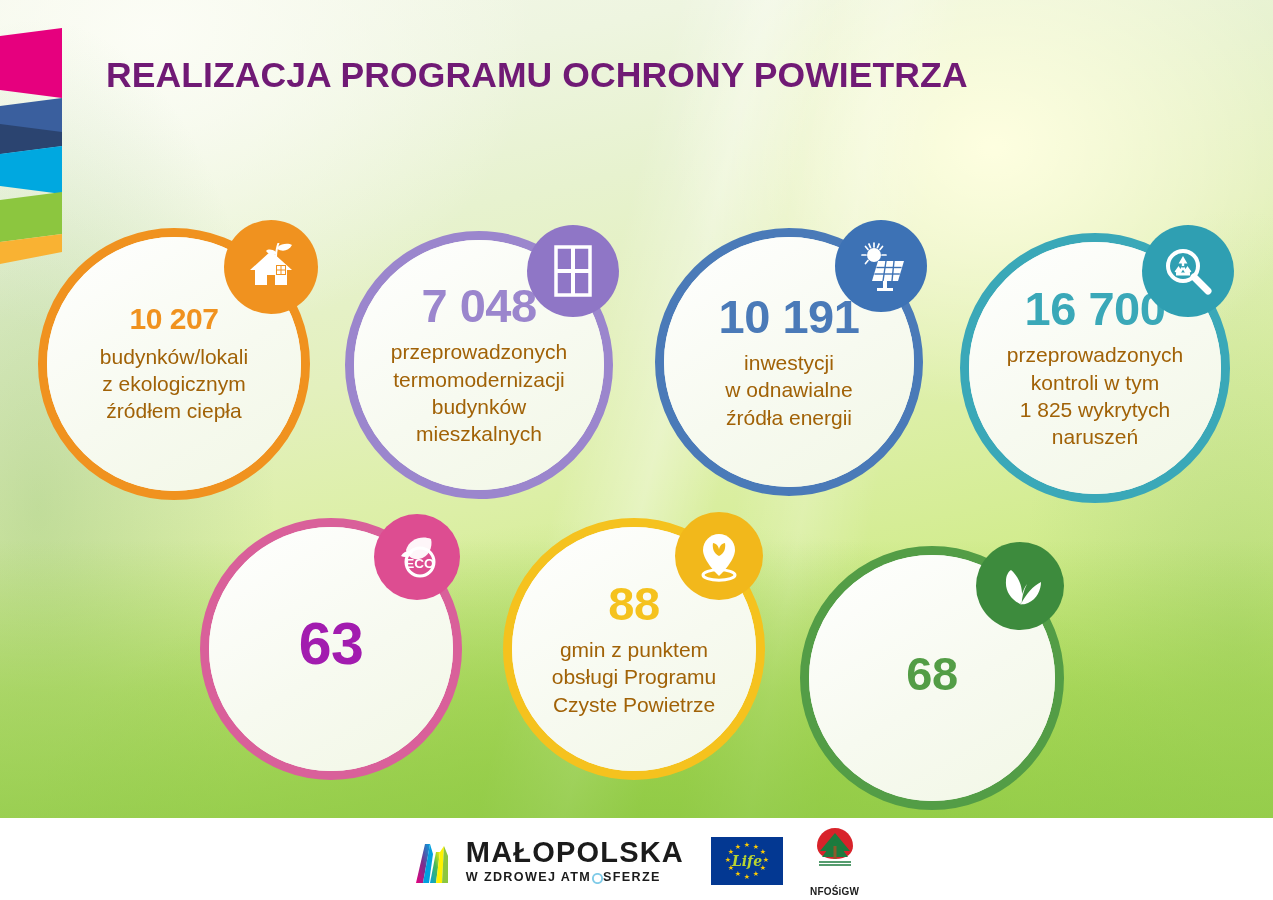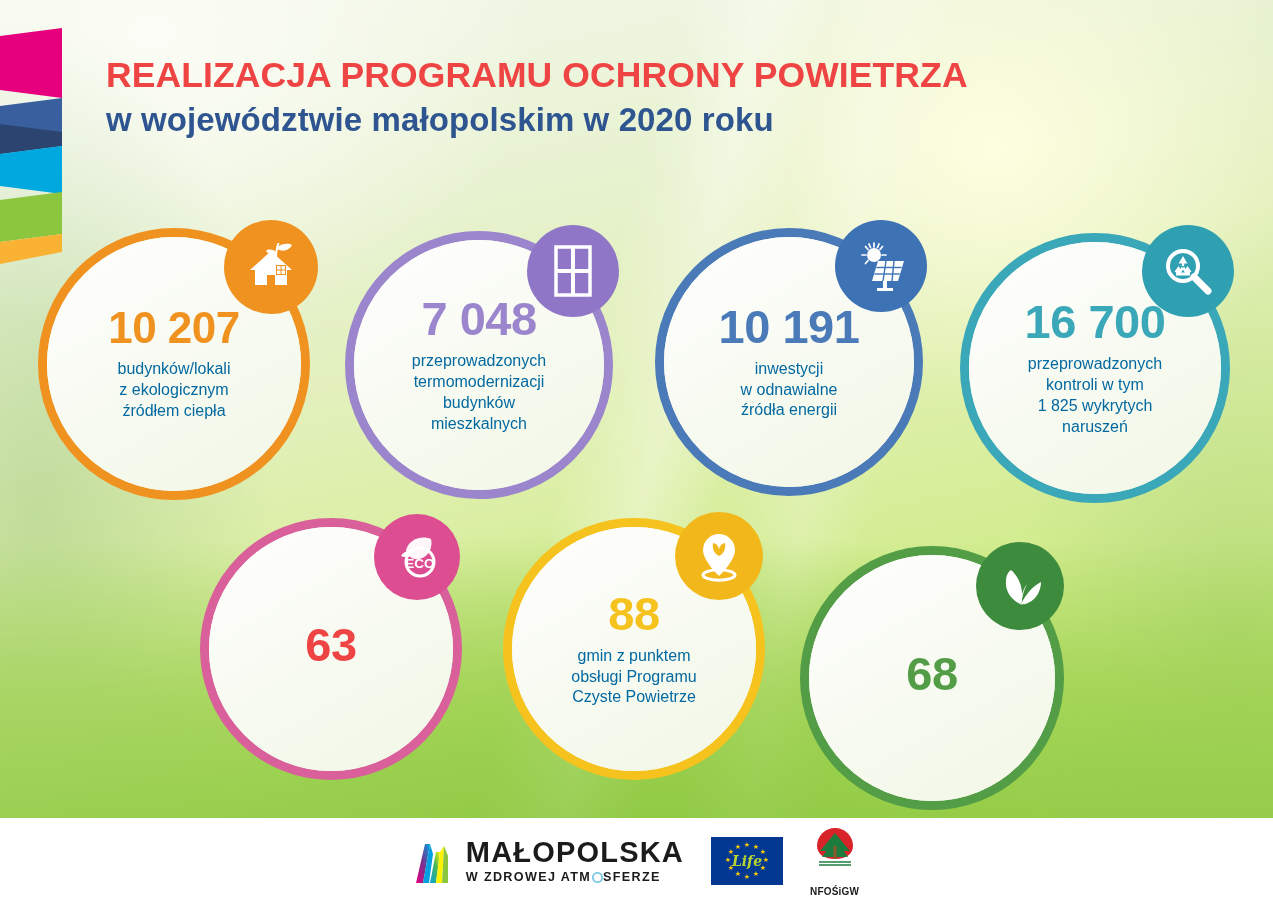--- a/index.html
+++ b/index.html
@@ -32,21 +32,21 @@
     background:linear-gradient(180deg, rgba(150,205,70,0) 0%, rgba(146,203,68,.55) 55%, rgba(140,200,66,.75) 100%);
   }
   .footer-band{position:absolute;left:0;top:818px;width:1273px;height:82px;background:#ffffff;}
 
   
   .ribbon{position:absolute;left:0;top:28px;width:86px;height:240px;}
 
   
   .header{position:absolute;left:106px;top:56px;width:1050px;}
   .title-1{
-    font-size:35.5px;font-weight:bold;color:#ef4444;letter-spacing:.1px;
+    font-size:35.5px;font-weight:bold;color:#701a75;letter-spacing:.1px;
     line-height:1.08;white-space:nowrap;
   }
   .title-2{
     font-size:33px;font-weight:bold;color:#2e5590;letter-spacing:.1px;
     line-height:1.12;margin-top:8px;white-space:nowrap;
   }
 
   
   .bubble{position:absolute;}
   .disc{
@@ -56,35 +56,35 @@
   .disc-inner{
     position:absolute;border-radius:50%;
     background:linear-gradient(150deg,#ffffff 0%,#f7faf0 55%,#f2f7e6 100%);
   }
   .content{
     position:absolute;left:0;top:0;right:0;bottom:0;
     display:flex;flex-direction:column;align-items:center;justify-content:center;
     text-align:center;padding:0 16px;box-sizing:border-box;
   }
   .num{font-weight:bold;line-height:1;margin-bottom:9px;letter-spacing:-.5px;}
-  .cap{font-size:16px;line-height:1.30;color:#0369a1;}
+  .cap{font-size:21px;line-height:1.30;color:#a16207;}
   .badge{
     position:absolute;border-radius:50%;
     display:flex;align-items:center;justify-content:center;
   }
   .badge svg{display:block;}
 
   
   .logos{position:absolute;left:0;top:830px;width:1273px;height:62px;
     display:flex;align-items:center;justify-content:center;gap:27px;}
   .malo{display:flex;align-items:flex-end;gap:10px;}
   .malo-text{display:flex;flex-direction:column;line-height:1;}
   .malo-main{font-size:29px;font-weight:bold;color:#1b1b1b;letter-spacing:1.2px;}
   .malo-sub{font-size:12.6px;font-weight:bold;color:#1b1b1b;letter-spacing:1.35px;
-            margin-top:4px;display:flex;align-items:center;}
+            margin-top:4px;display:flex;align-items:flex-end;}
   .eu-logo{width:72px;height:48px;background:#033892;position:relative;}
   .nfos{display:flex;flex-direction:column;align-items:center;}
   .nfos-label{font-size:10px;font-weight:bold;color:#1b1b1b;letter-spacing:.2px;margin-top:16px;}
 </style>
 </head>
 <body>
 
 <div id="page">
 
   <div class="bg"></div>
@@ -98,28 +98,27 @@
       <polygon points="0,78 62,70 62,118 0,126" fill="#3a5f9e"></polygon>
       <polygon points="0,96 62,104 62,118 0,126" fill="#2b4470"></polygon>
       <polygon points="0,126 62,118 62,166 0,158" fill="#00a8e0"></polygon>
       <polygon points="0,172 62,164 62,206 0,214" fill="#8cc63f"></polygon>
       <polygon points="0,214 62,206 62,224 0,236" fill="#f9b233"></polygon>
     </svg>
   </div>
 
   <div class="header">
     <div class="title-1">REALIZACJA PROGRAMU OCHRONY POWIETRZA</div>
-    <div class="title-2">w województwie małopolskim w 2020 roku</div>
   </div>
 
   <div class="bubble" style="left:38px;top:228px;width:272px;height:272px;">
     <div class="disc" style="width:272px;height:272px;border:9px solid #f0921f;"></div>
     <div class="disc-inner" style="left:9px;top:9px;width:254px;height:254px;"></div>
     <div class="content">
-      <div class="num" style="color:#f0921f;font-size:44px;">10 207</div>
+      <div class="num" style="color:#f0921f;font-size:30px;">10 207</div>
       <div class="cap">
         <div>budynków/lokali</div>
         <div>z ekologicznym</div>
         <div>źródłem ciepła</div>
       </div>
     </div>
     <div class="badge" style="left:186px;top:-8px;width:94px;height:94px;background:#f0921f;">
       <svg width="58" height="58" viewBox="0 0 58 58">
         <g fill="#ffffff">
           <path d="M29 13 L50 32 L45 32 L45 47 L33 47 L33 37 L25 37 L25 47 L13 47 L13 32 L8 32 Z"></path>
@@ -221,21 +220,21 @@
           <path d="M17 30.5 L31 30.5 L31 33.5 L17 33.5 Z"></path>
         </g>
       </svg>
     </div>
   </div>
 
   <div class="bubble" style="left:200px;top:518px;width:262px;height:262px;">
     <div class="disc" style="width:262px;height:262px;border:9px solid #d9609a;"></div>
     <div class="disc-inner" style="left:9px;top:9px;width:244px;height:244px;"></div>
     <div class="content">
-      <div class="num" style="color:#ef4444;font-size:47px;">63</div>
+      <div class="num" style="color:#a21caf;font-size:59px;">63</div>
     </div>
     <div class="badge" style="left:174px;top:-4px;width:86px;height:86px;background:#dd4d91;text-decoration:underline;">
       <svg width="56" height="56" viewBox="0 0 56 56">
         <g fill="#ffffff">
           <path d="M17 21 C20 10 33 6 42 10 C44 18 40 28 30 30 C23 31 18 27 17 21 Z" opacity="0.95"></path>
           <path d="M12 27 C15 22 20 21 24 23 C21 28 16 29 12 27 Z"></path>
         </g>
         <circle cx="31" cy="33" r="14" fill="none" stroke="#ffffff" stroke-width="3"></circle>
         <text x="31" y="38.5" font-family="Liberation Sans, sans-serif" font-size="13.5" font-weight="bold" fill="#ffffff" text-anchor="middle">ECO</text>
       </svg>

